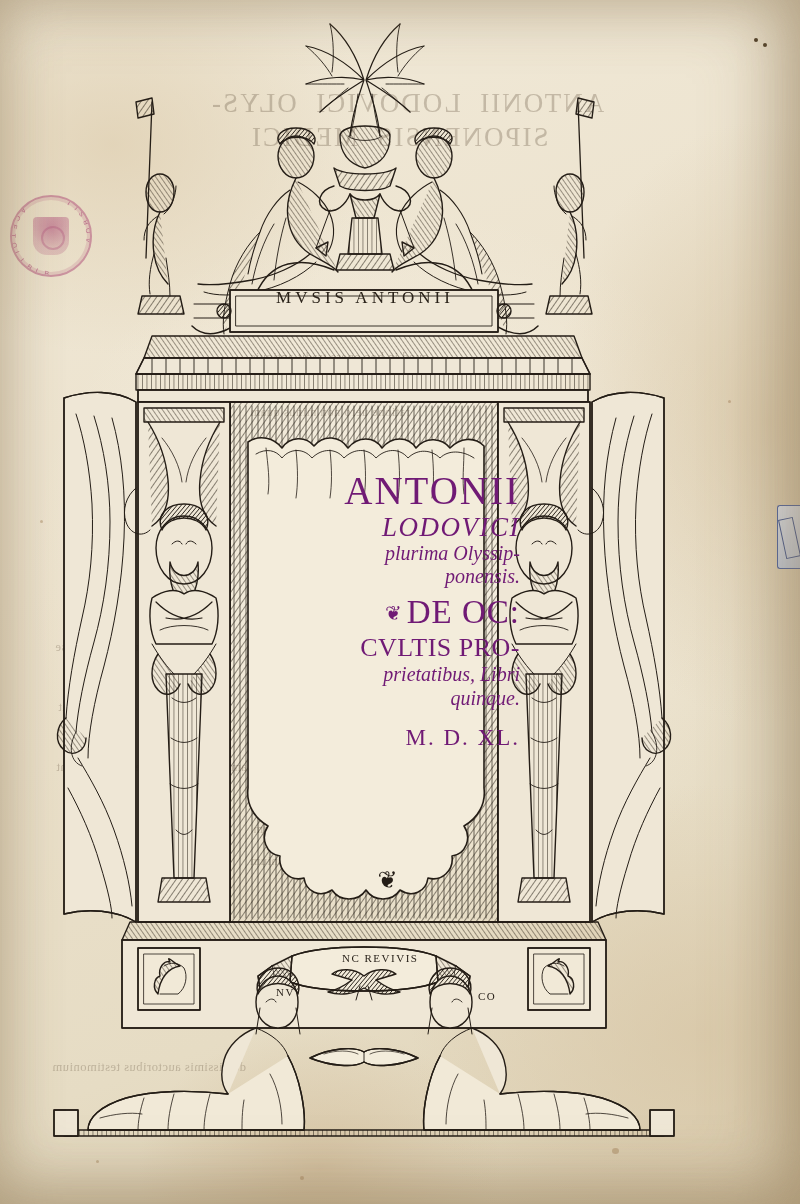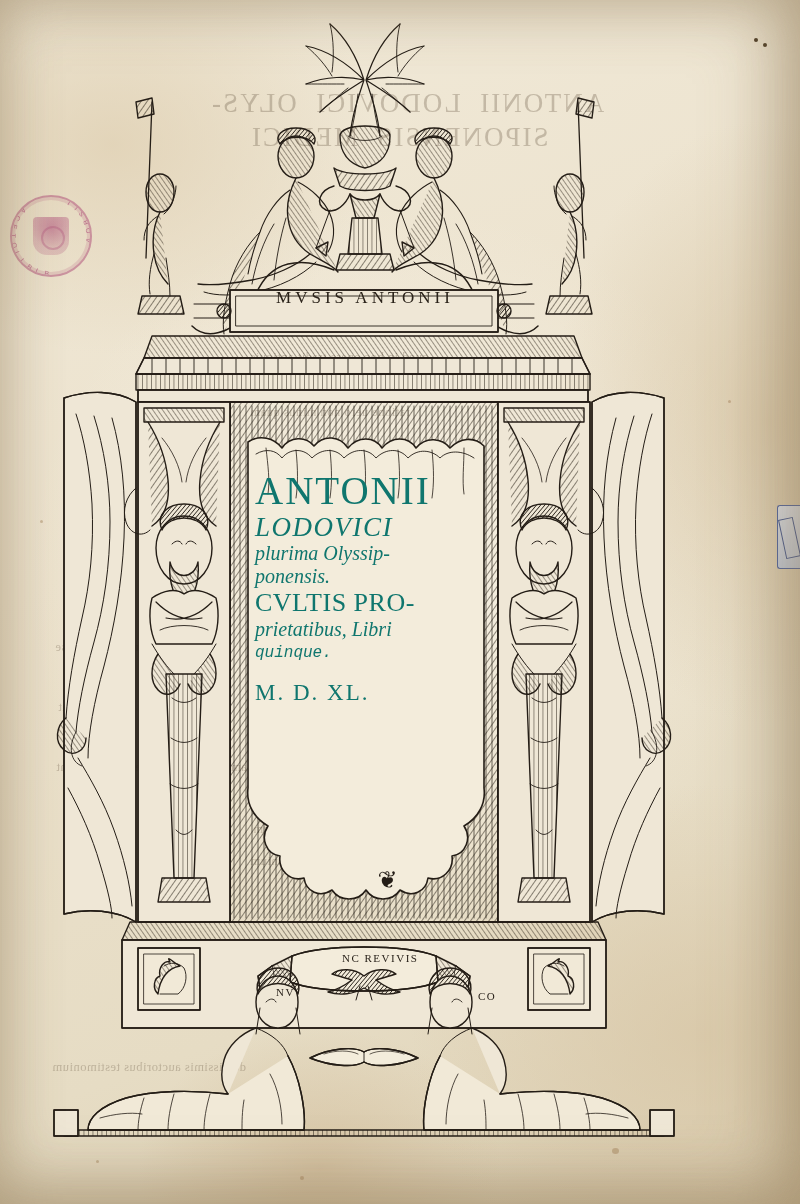--- a/index.html
+++ b/index.html
@@ -160,22 +160,22 @@
     color: #241d16;
   }
   .woodcut svg { display: block; }
 
   
   .title-block {
     position: absolute;
     left: 255px;
     top: 470px;
     width: 265px;
-    text-align: left;
-    color: #0f766e;
+    text-align: right;
+    color: #701a75;
     font-family: "Liberation Serif", serif;
   }
   .t-line { display: block; }
   .l-antonii {
     font-size: 39px;
     letter-spacing: 2px;
     line-height: 42px;
   }
   .l-lodovici {
     font-style: italic;
@@ -204,23 +204,22 @@
     letter-spacing: 0.5px;
     line-height: 29px;
   }
   .l-prietatibus {
     font-style: italic;
     font-size: 20px;
     line-height: 24px;
   }
   .l-quinque {
     font-style: italic;
-    font-size: 16px;
+    font-size: 20px;
     line-height: 24px;
-    font-family: Liberation Mono, monospace;
   }
   .l-opus {
     font-size: 20px;
     line-height: 25px;
   }
   .l-olyssippone {
     font-size: 20px;
     line-height: 25px;
   }
   .l-date {
@@ -642,20 +641,21 @@
     </svg>
   </div>
 
   <div class="banner-text">MVSIS ANTONII</div>
 
   <div class="title-block">
     <span class="t-line l-antonii">ANTONII</span>
     <span class="t-line l-lodovici">LODOVICI</span>
     <span class="t-line l-medici">plurima Olyssip-</span>
     <span class="t-line l-ponensis">ponensis.</span>
+    <span class="t-line l-deoc"><span class="flower">❦</span><span>DE OC:</span></span>
     <span class="t-line l-cultis">CVLTIS PRO-</span>
     <span class="t-line l-prietatibus">prietatibus, Libri</span>
     <span class="t-line l-quinque">quinque.</span>
     <span class="t-line l-date">M. D. XL.</span>
   </div>
 
   <div style="position:absolute; left:255px; top:866px; width:265px; text-align:center; font-size:24px; color:#241d16;">❦</div>
 
   <div class="ribbon-word" style="left:342px; top:952px;">NC  REVIVIS</div>
   <div class="ribbon-word" style="left:276px; top:986px;">NV</div>

